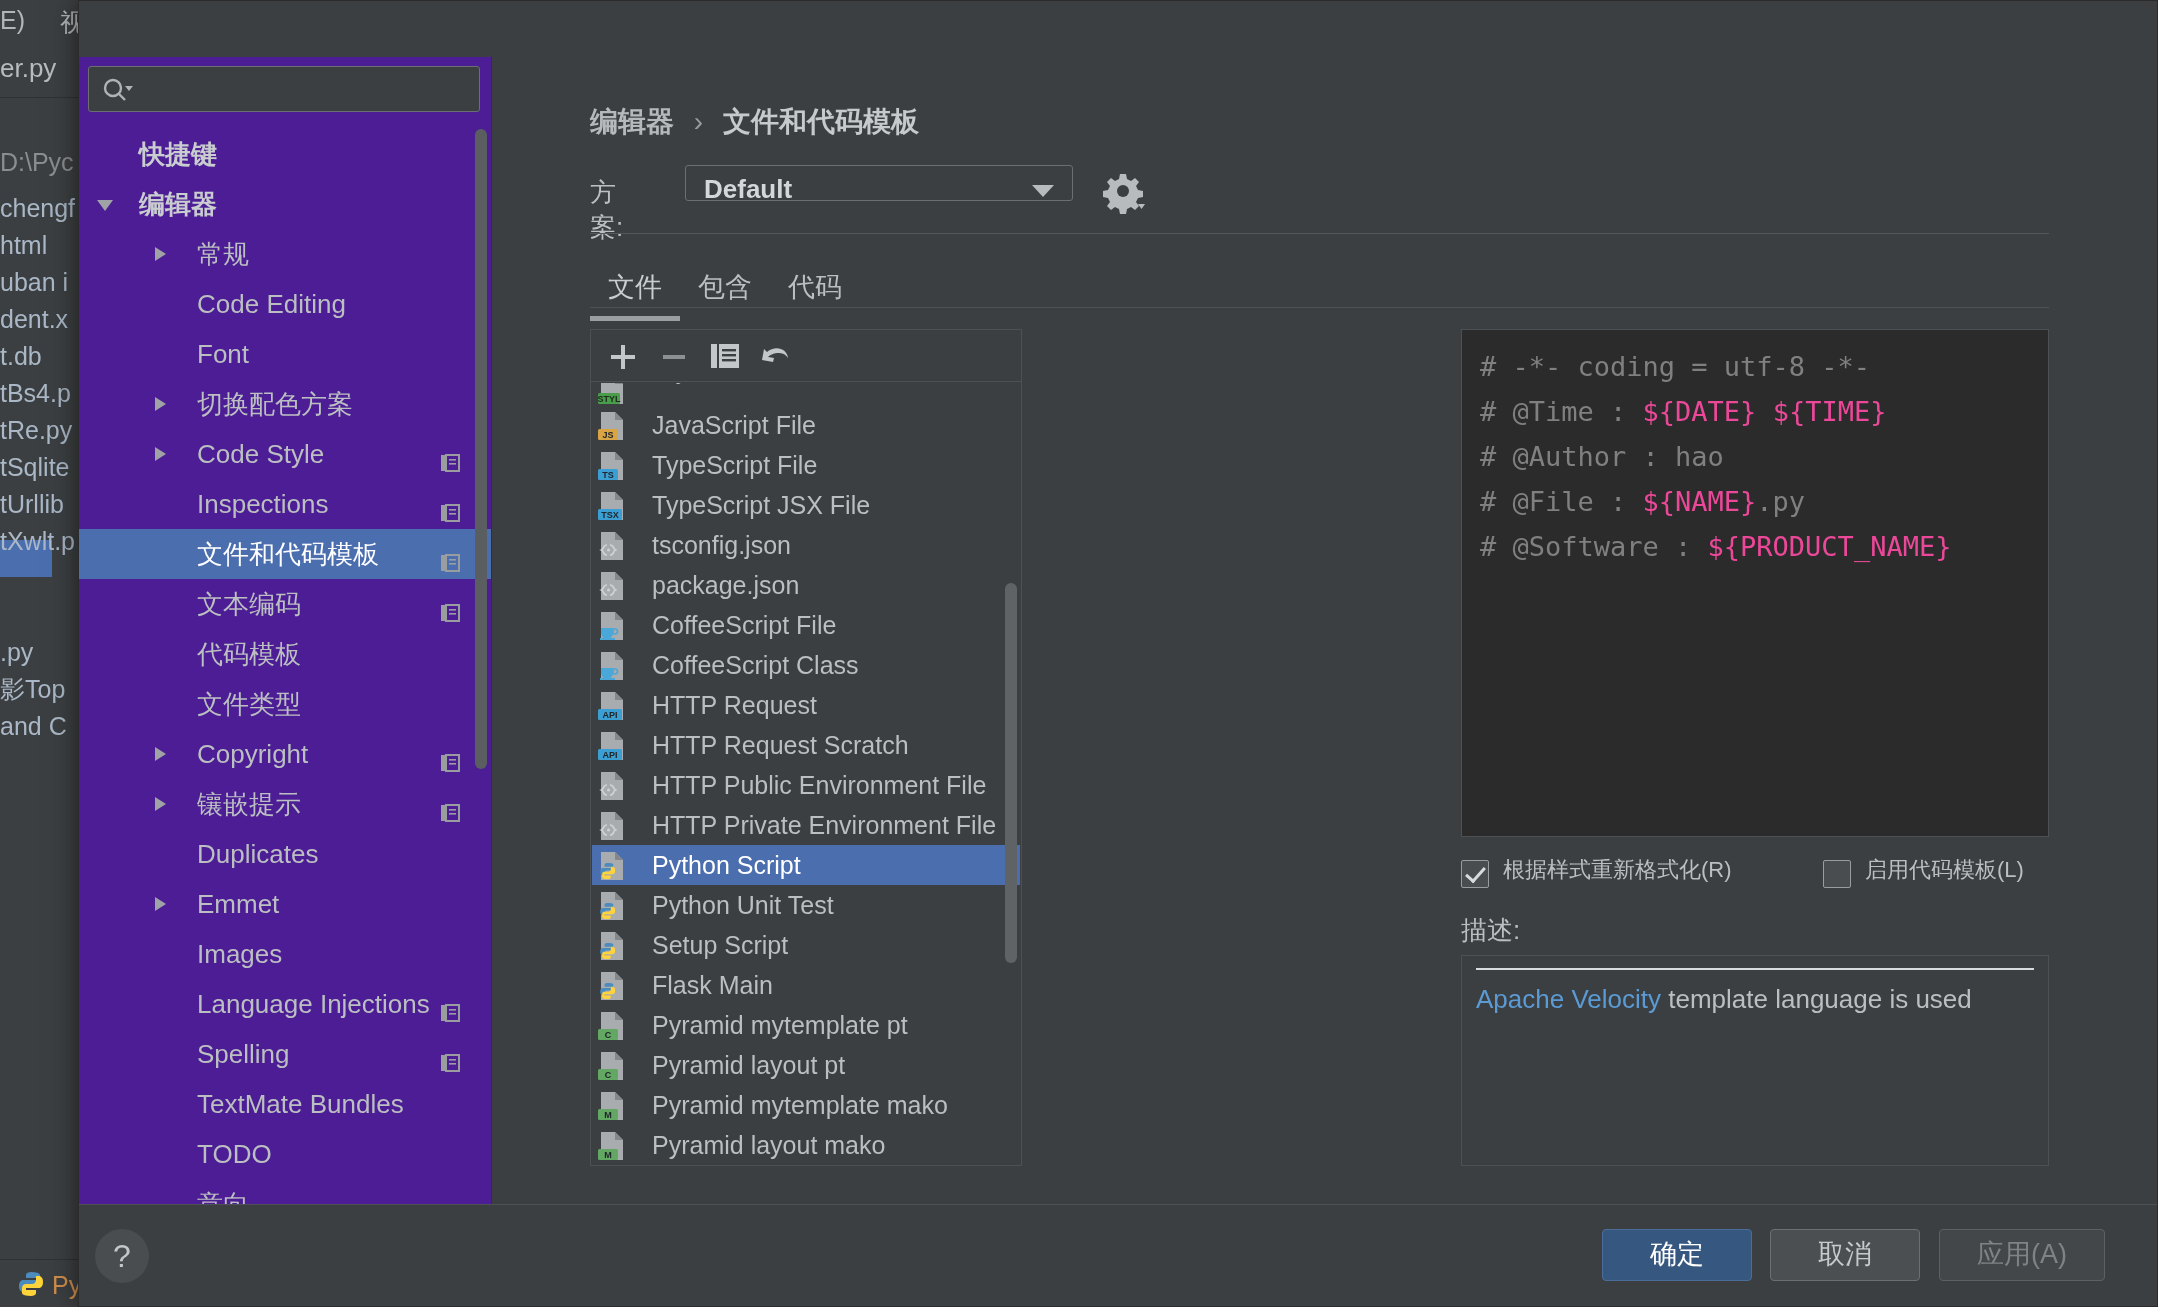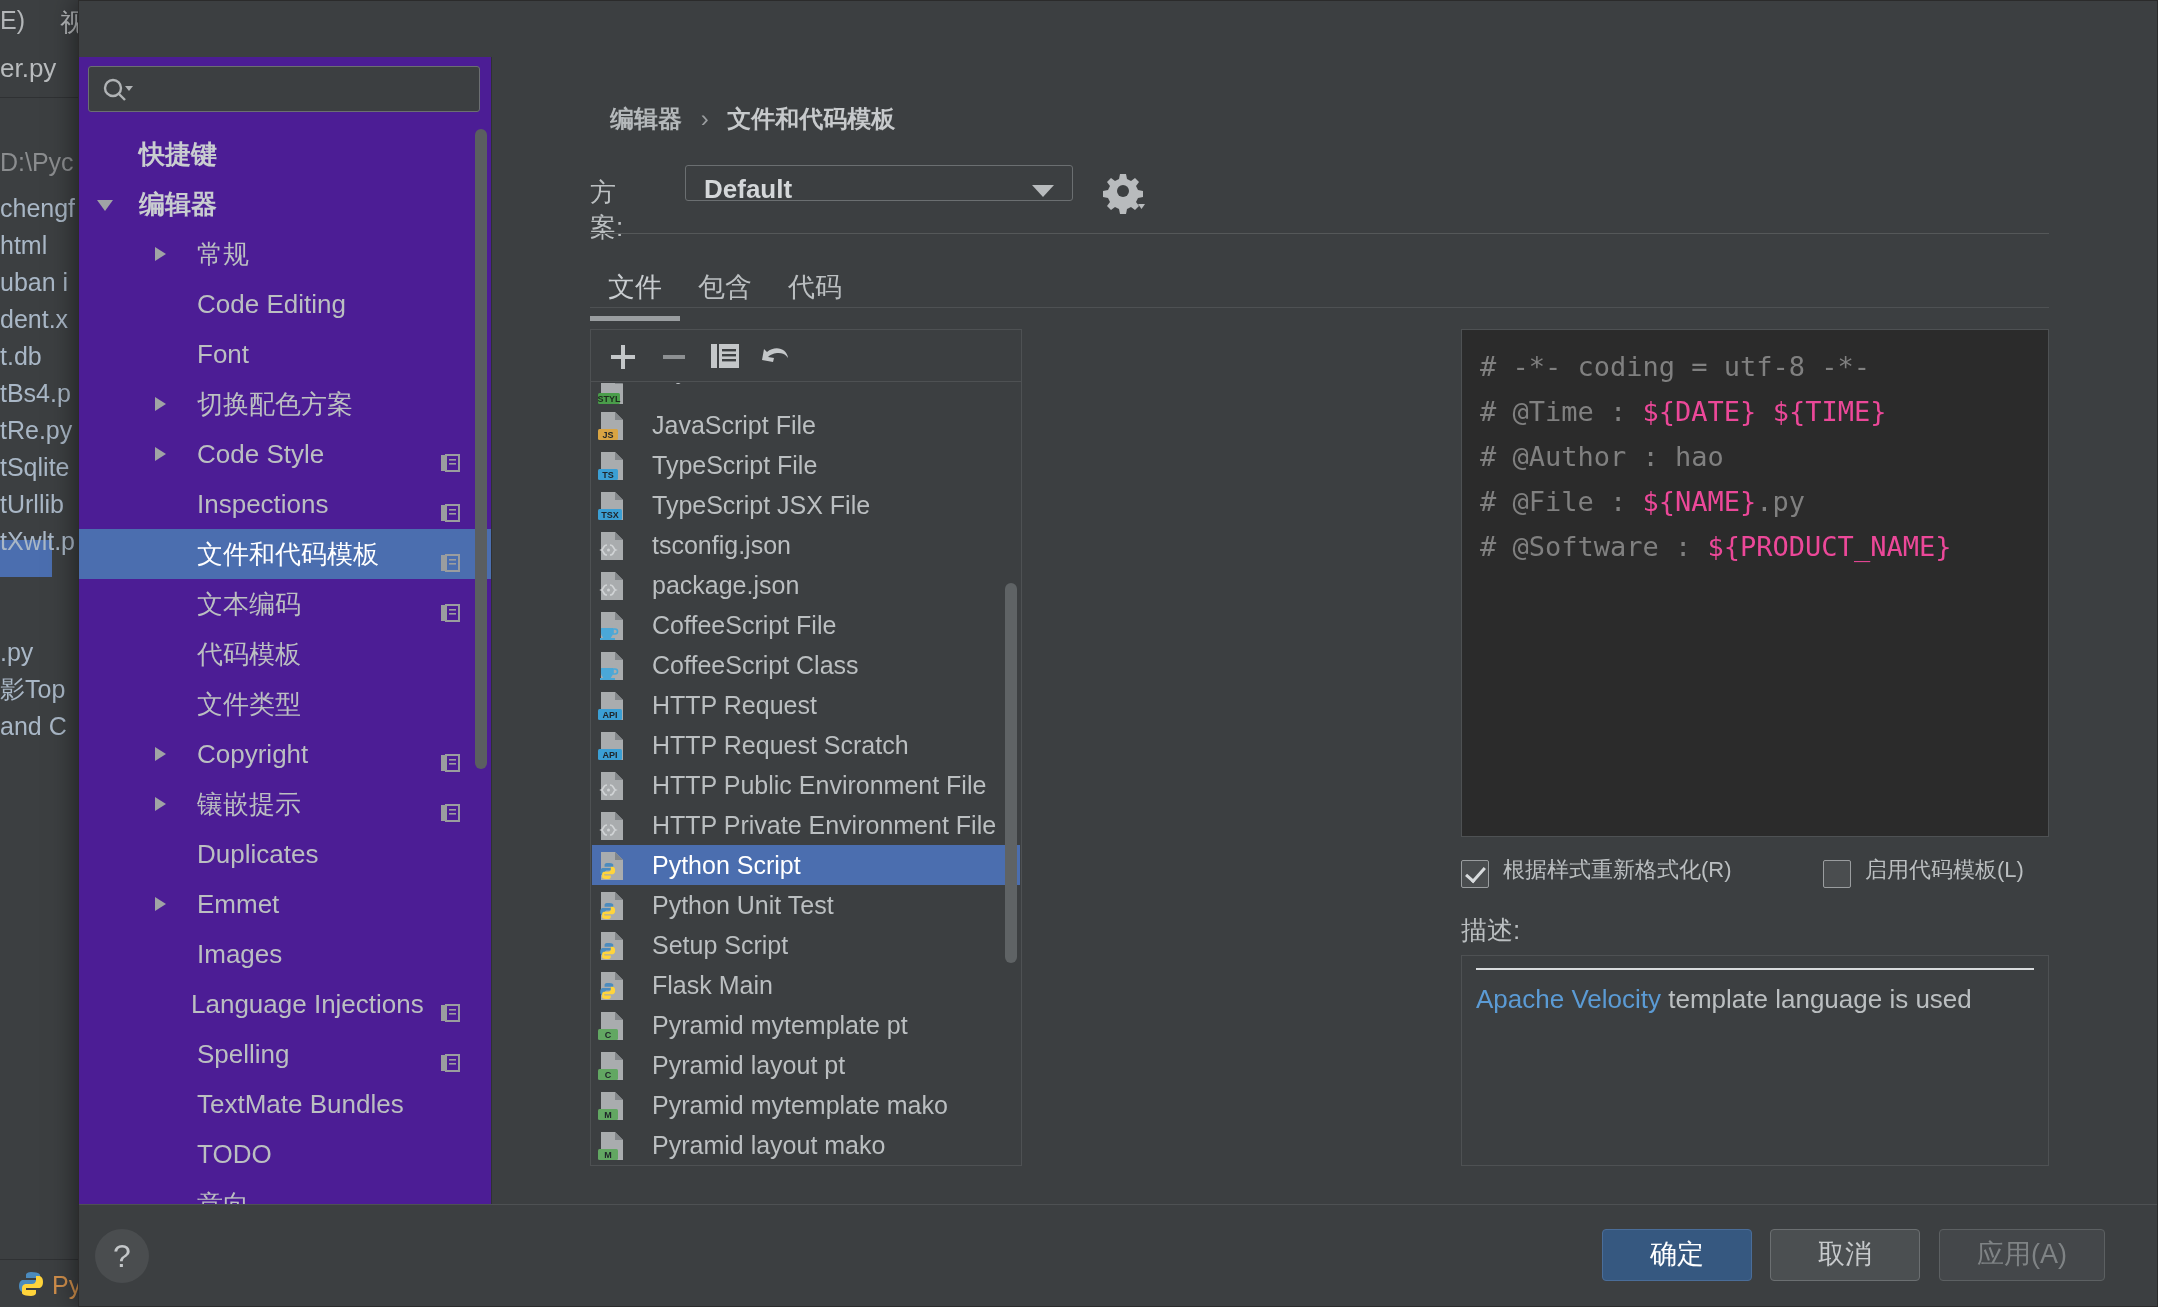--- a/index.html
+++ b/index.html
@@ -119,21 +119,21 @@
   }
   .tree-label { position: absolute; }
   .copy-badge { position: absolute; right: 28px; top: 13px; }
   .tree-scroll {
     position: absolute; right: 4px; top: 0; width: 12px; height: 640px;
     background: #5a5e60; border-radius: 6px;
   }
 
   
   #rightpane { position: absolute; left: 414px; top: 0; right: 0; bottom: 0; }
-  .breadcrumb { position: absolute; left: 97px; top: 46px; font-size: 24px; color: #c7cacc; font-weight: bold; margin-left: 20px; }
+  .breadcrumb { position: absolute; left: 97px; top: 46px; font-size: 28px; color: #c7cacc; font-weight: bold; }
   .breadcrumb .sep { color: #9a9d9f; margin: 0 12px; font-weight: normal; }
   .breadcrumb .first { color: #b5b9bb; }
 
   .scheme-row { position: absolute; left: 97px; top: 108px; }
   .scheme-label { position: absolute; left: 0; top: 10px; font-size: 26px; color: #bbbfc1; }
   .scheme-select {
     position: absolute; left: 95px; top: 0; width: 388px; height: 36px;
     background: #3c3f41; border: 1px solid #6b6f71; border-radius: 3px;
   }
   .scheme-value { position: absolute; left: 18px; top: 8px; font-size: 26px; color: #d4d7d9; font-weight: bold; }
@@ -410,21 +410,21 @@
             <span class="tree-label" style="left: 118px;">Duplicates</span>
           </div>
           <div class="tree-item">
             <span class="tw" style="left: 76px;"></span>
             <span class="tree-label" style="left: 118px;">Emmet</span>
           </div>
           <div class="tree-item">
             <span class="tree-label" style="left: 118px;">Images</span>
           </div>
           <div class="tree-item">
-            <span class="tree-label" style="left: 112px; text-align: center;">Language Injections</span>
+            <span class="tree-label" style="left: 118px; text-align: center;">Language Injections</span>
             <span class="copy-badge"><svg width="24" height="24" viewBox="0 0 24 24">
                 <rect x="2" y="3" width="4" height="16" fill="#9a9d9f"></rect>
                 <rect x="7" y="3" width="13" height="16" fill="none" stroke="#9a9d9f" stroke-width="2"></rect>
                 <rect x="10" y="7" width="7" height="1.6" fill="#9a9d9f"></rect>
                 <rect x="10" y="11" width="7" height="1.6" fill="#9a9d9f"></rect>
               </svg></span>
           </div>
           <div class="tree-item">
             <span class="tree-label" style="left: 118px;">Spelling</span>
             <span class="copy-badge"><svg width="24" height="24" viewBox="0 0 24 24">

